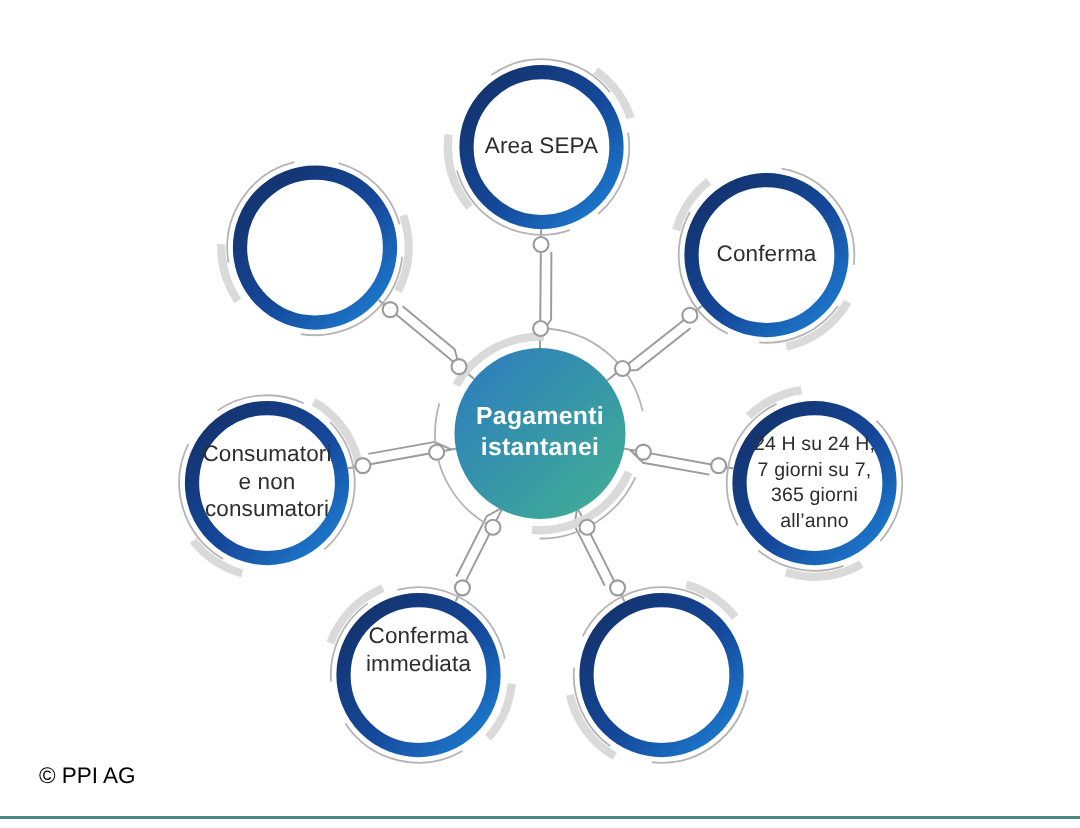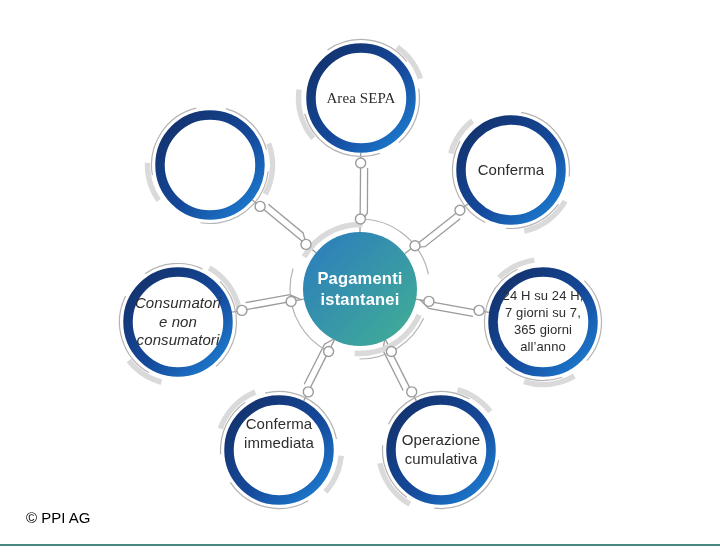--- a/index.html
+++ b/index.html
@@ -171,36 +171,34 @@
       <circle cx="291.1" cy="301.5" r="5"></circle>
       <circle cx="241.9" cy="310.4" r="5"></circle>
       <circle cx="306.0" cy="244.4" r="5"></circle>
       <circle cx="260.1" cy="206.4" r="5"></circle>
     </g>
   </svg>
 
   <div class="center-label" style="left:360px; top:289px;">Pagamenti
 istantanei</div>
 
-  <div class="node-label" style="left:361px; top:98px;font-family:Liberation Serif, serif;">Area SEPA</div>
+  <div class="node-label" style="left:361px; top:98px;">Area SEPA</div>
 
   <div class="node-label" style="left:511px; top:170px;">Conferma</div>
 
   <div class="node-label small" style="left:543px; top:322px;">24 H su 24 H,
 7 giorni su 7,
 365 giorni
 all’anno</div>
 
-  <div class="node-label" style="left:441px; top:450px;">Operazione
-cumulativa</div>
 
   <div class="node-label" style="left:279px; top:434px;">Conferma
 immediata</div>
 
-  <div class="node-label" style="left:178px; top:322px;font-style:italic;">Consumatori
+  <div class="node-label" style="left:178px; top:322px;">Consumatori
 e non
 consumatori</div>
 
 
   <div class="footer-copyright">© PPI AG</div>
   <div class="bottom-rule"></div>
 
 </div>
 
 </body></html>

